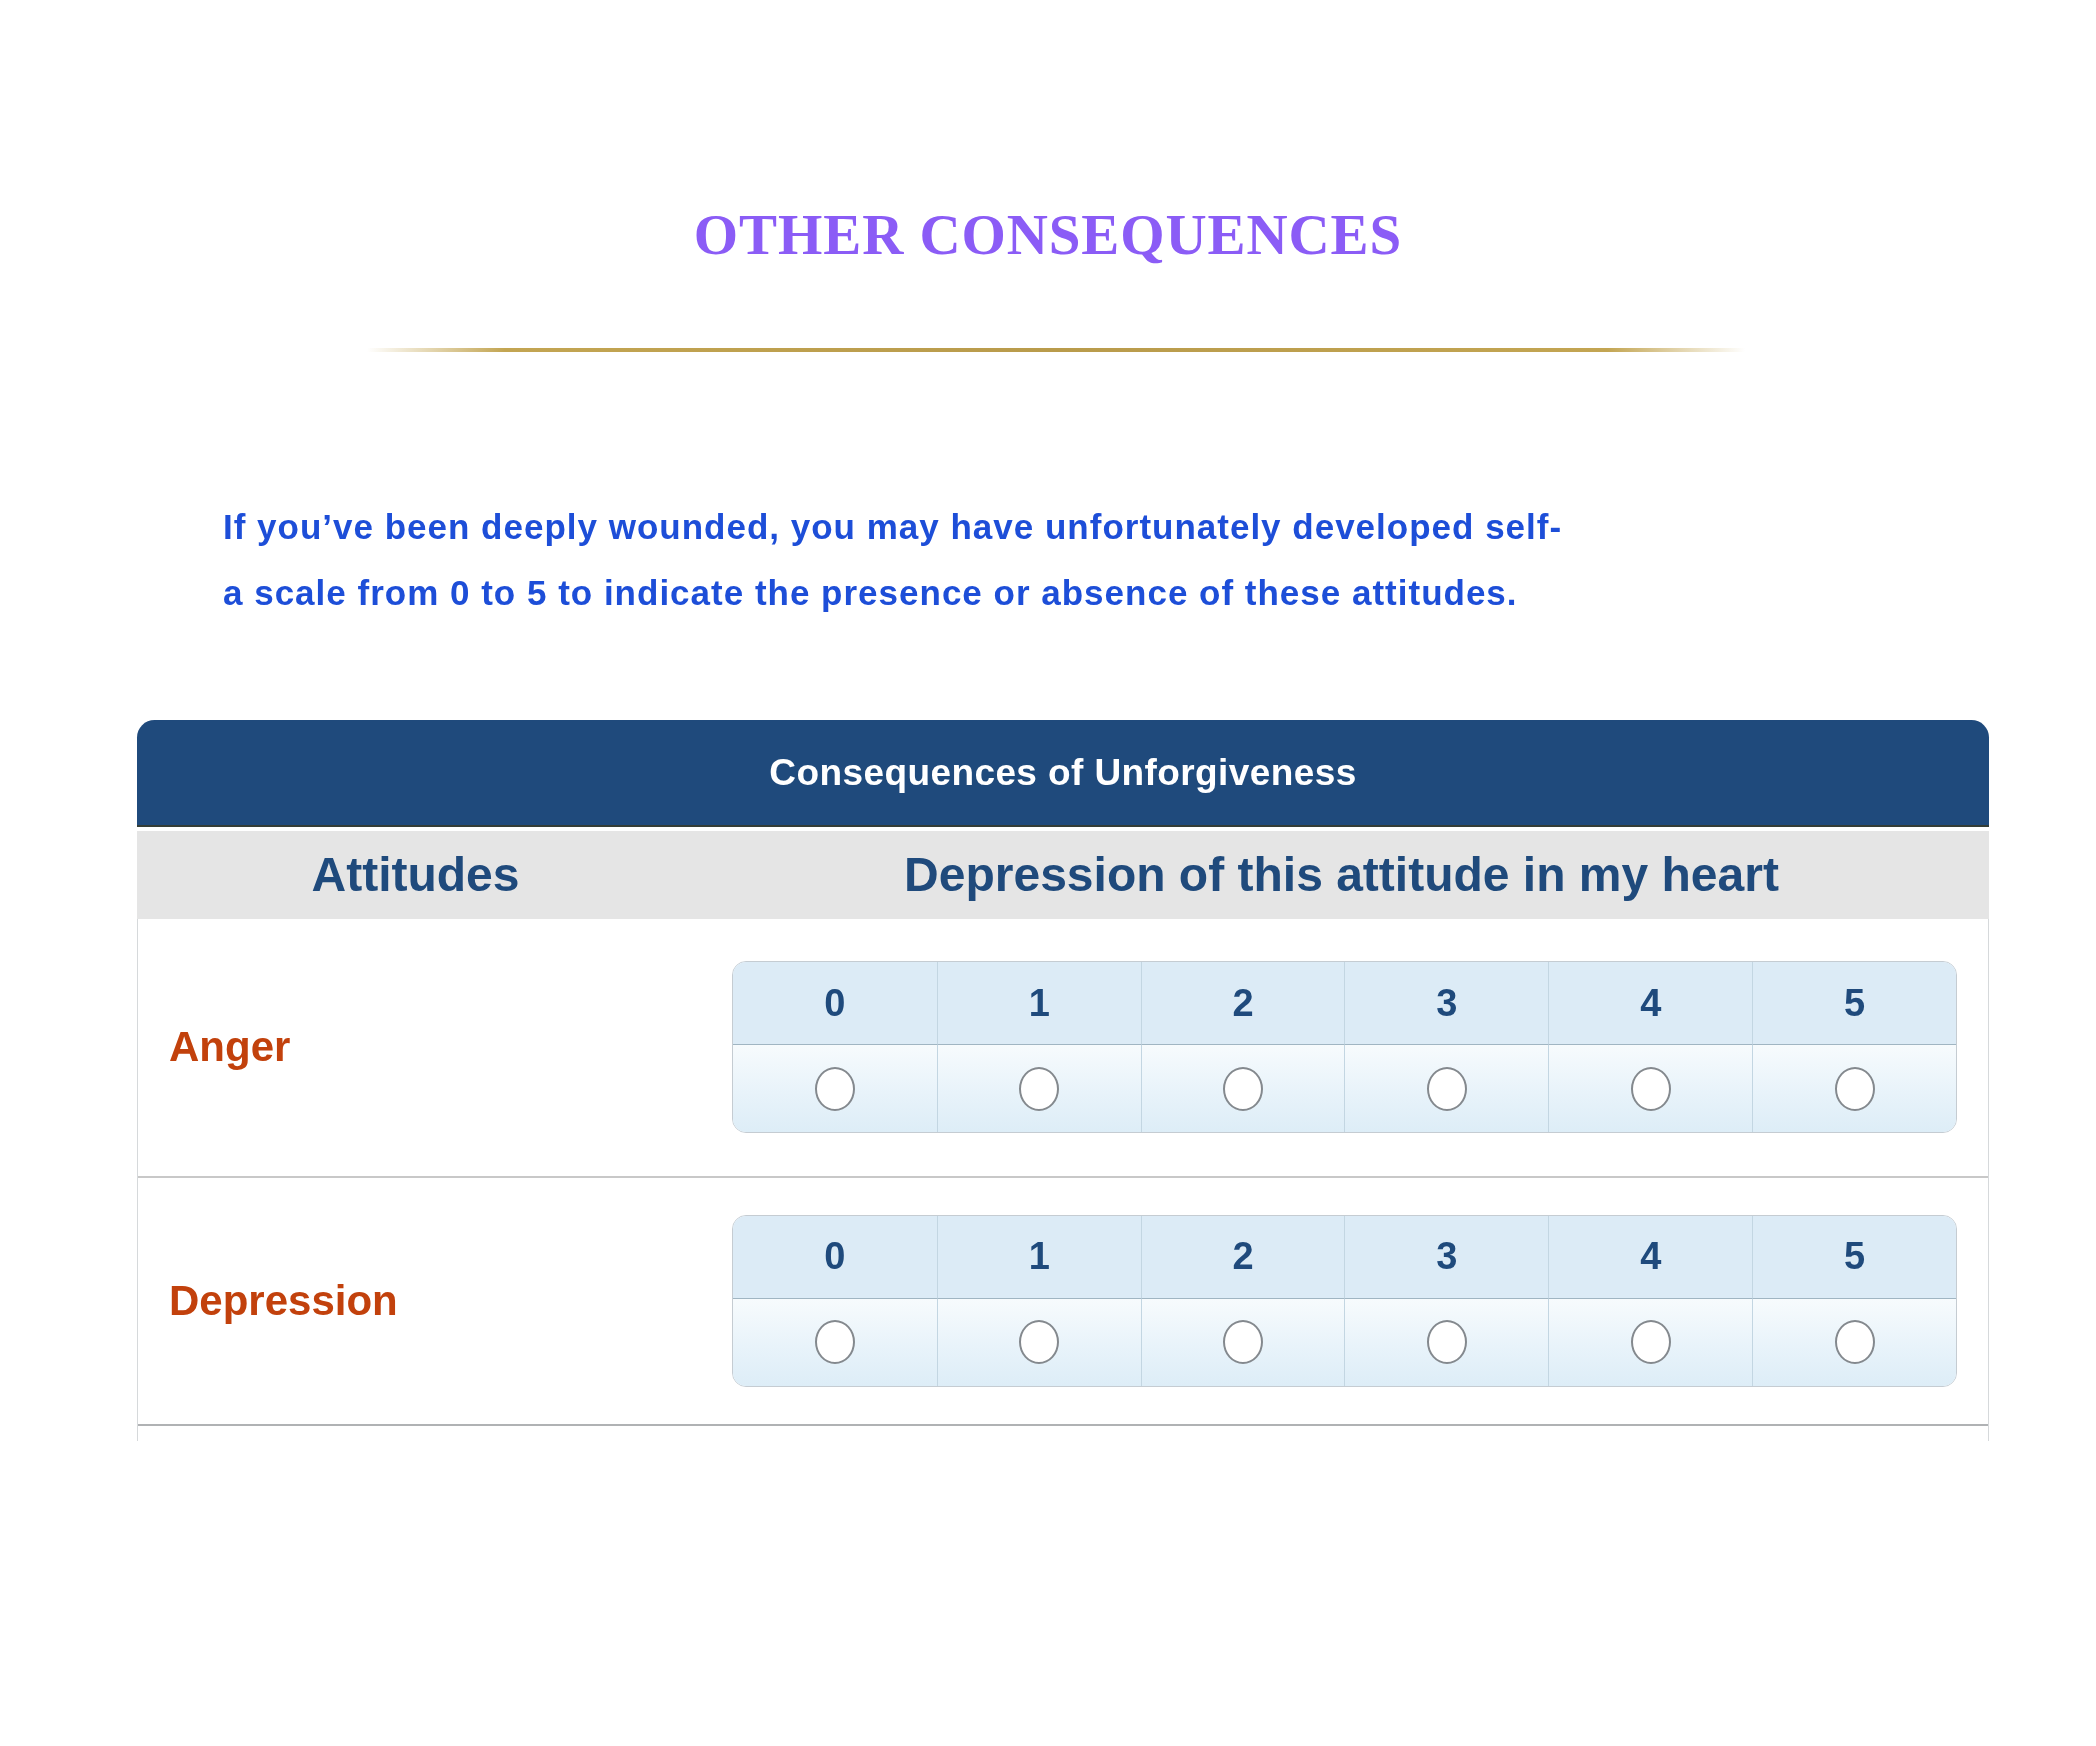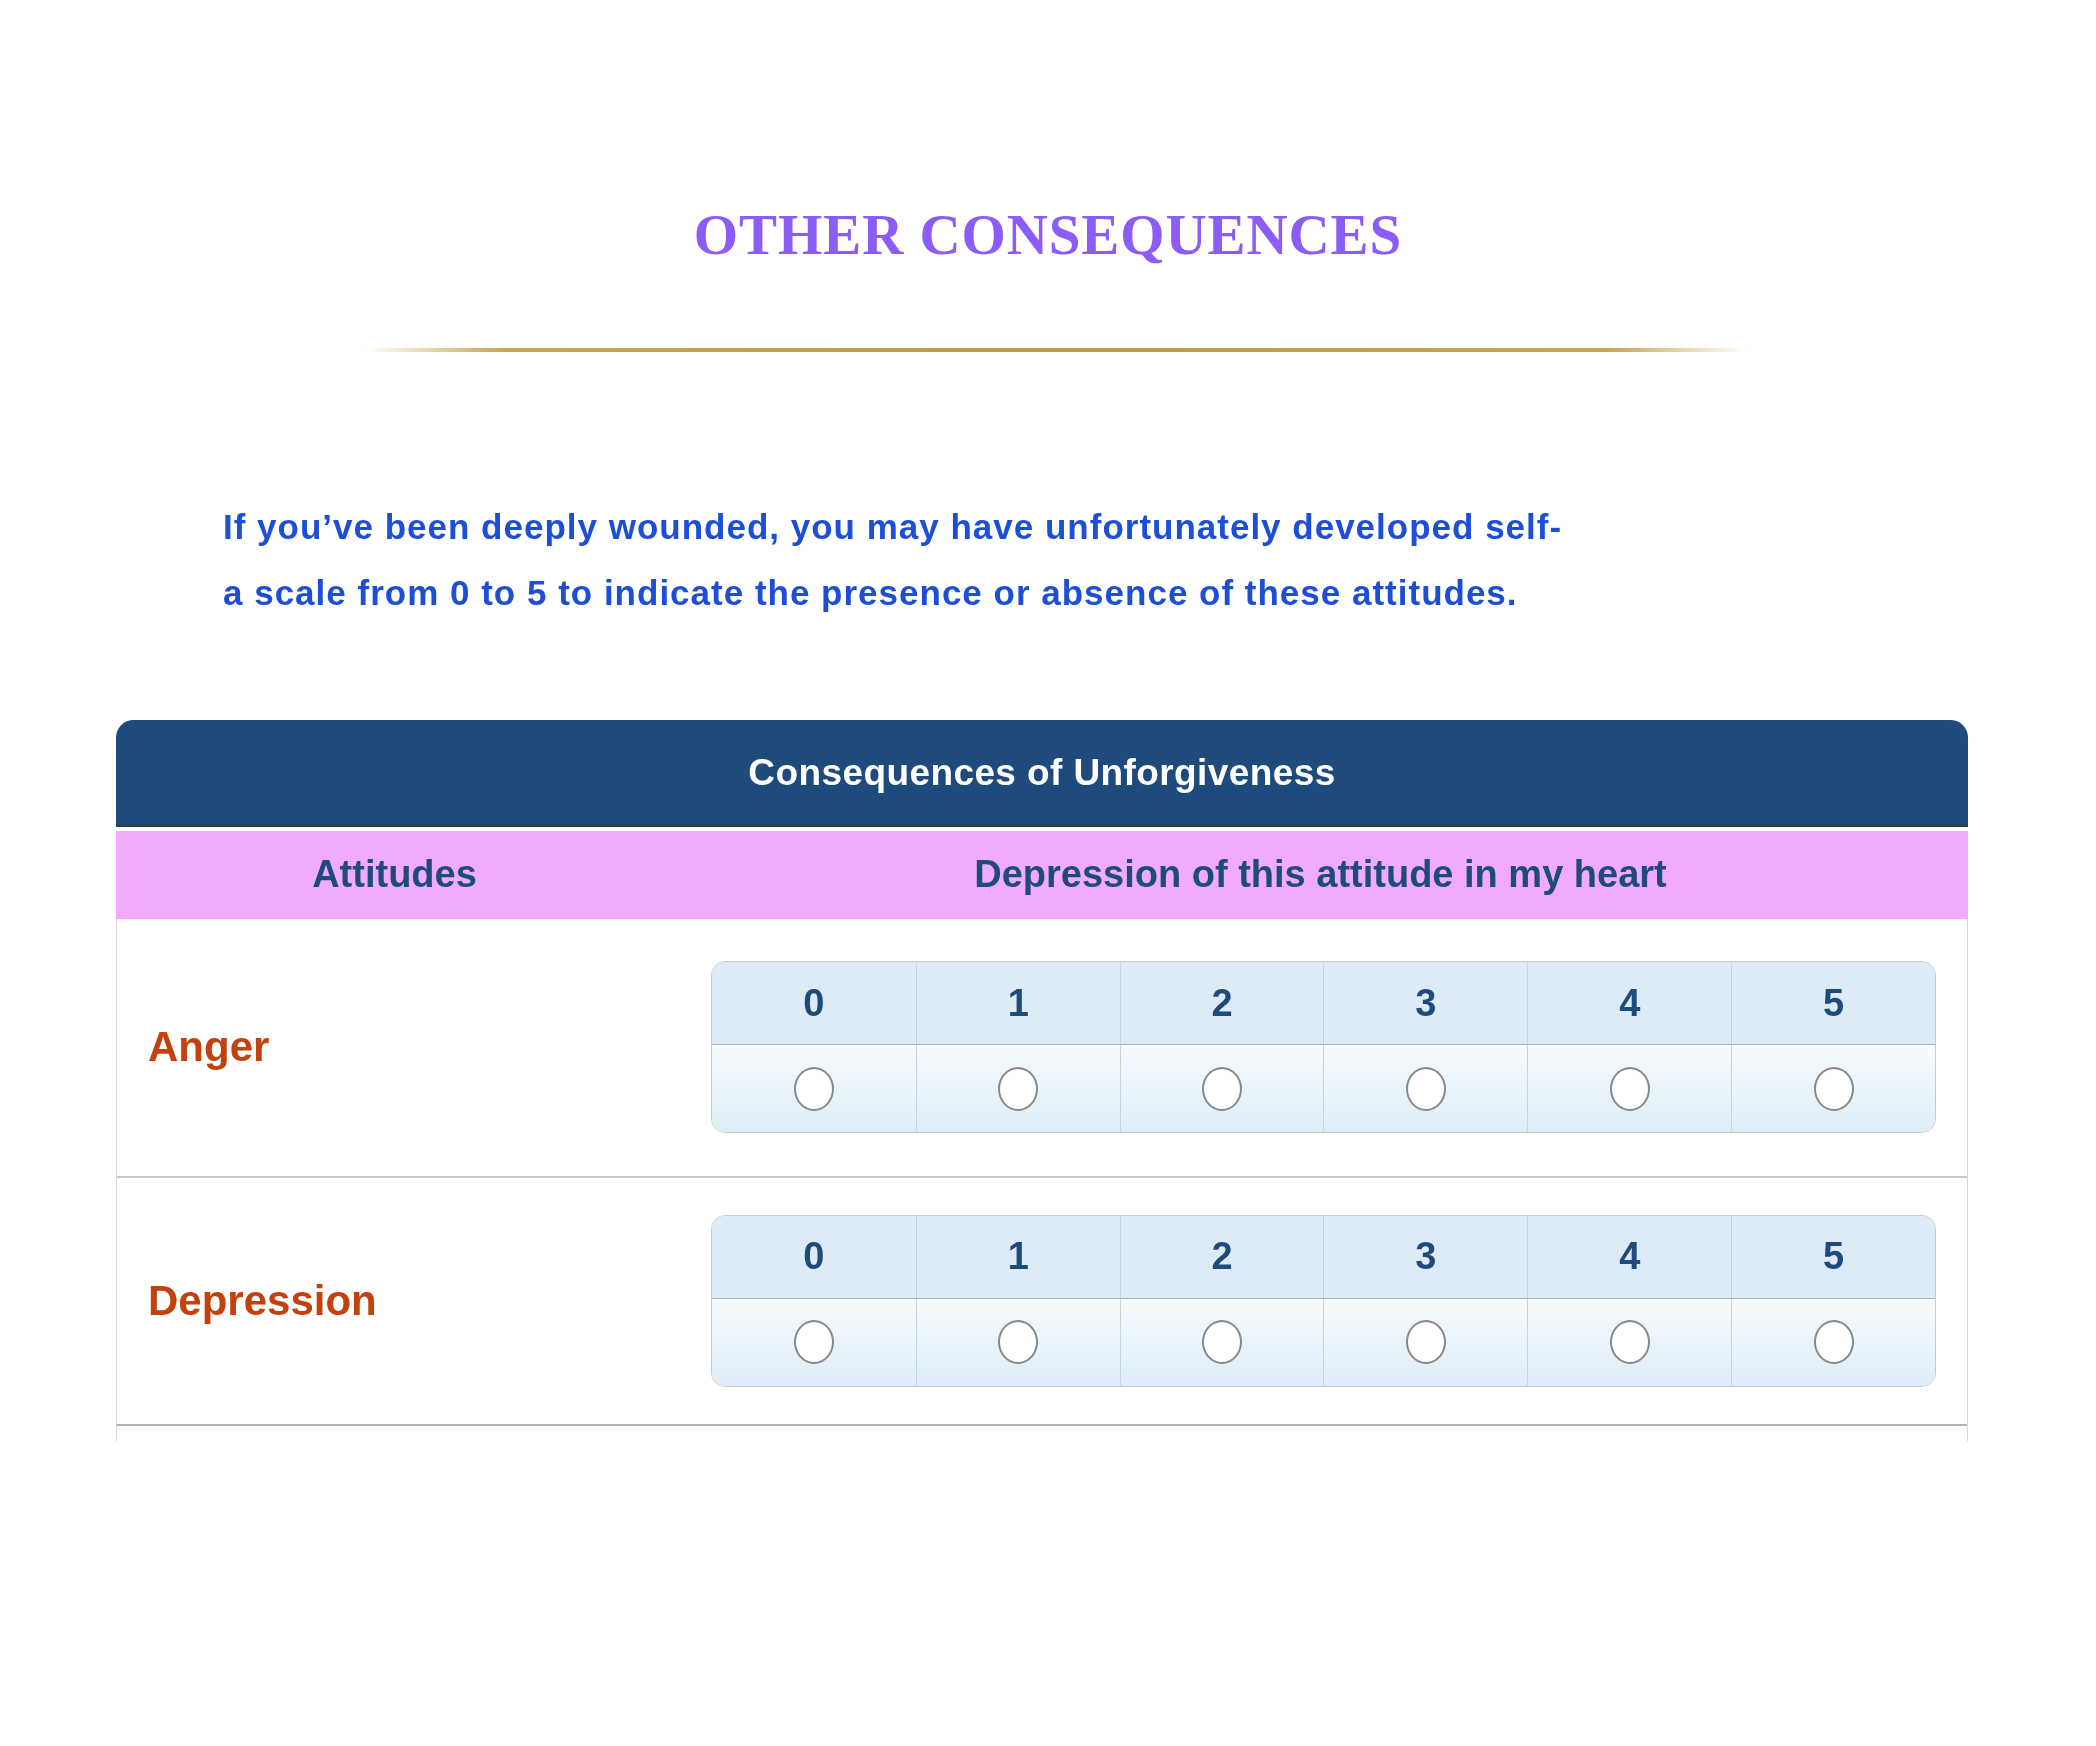--- a/index.html
+++ b/index.html
@@ -18,32 +18,32 @@
     background:linear-gradient(90deg, rgba(195,165,82,0) 0%, #c3a552 10%, #b99b4b 50%, #c3a552 90%, rgba(195,165,82,0) 100%);
   }
   
   .intro{
     position:absolute;top:494px;left:223px;width:1712px;
     font-weight:700;font-size:35px;line-height:66px;letter-spacing:1px;
     color:#1d4ed8;
   }
   .intro-line{white-space:nowrap;}
   
-  .ctable{position:absolute;top:720px;left:116px;width:1852px;}
+  .ctable{position:absolute;top:720px;left:137px;width:1852px;}
   .ctable *{box-sizing:border-box;}
   .table-title-bar{
     height:107px;background:#1f4a7c;border-radius:17.5px 17.5px 0 0;
     border-bottom:2.6px solid #343d36;
     display:flex;align-items:center;justify-content:center;
     color:#ffffff;font-weight:700;font-size:37px;letter-spacing:0.4px;
   }
   .table-subheader{
-    margin-top:3.5px;height:88px;background:#f0abfc;
+    margin-top:3.5px;height:88px;background:#e5e5e5;
     display:flex;align-items:stretch;
-    color:#1f4a7c;font-weight:700;font-size:38px;
+    color:#1f4a7c;font-weight:700;font-size:48px;
   }
   .subcell{display:flex;align-items:center;justify-content:center;}
   .col-attitudes{width:557px;}
   .col-intensity{flex:1;}
   .table-body{
     background:#ffffff;
     border-left:1.7px solid #d6d9db;border-right:1.7px solid #d6d9db;
   }
   .trow{display:flex;align-items:center;}
   .trow.row-1{height:259px;border-bottom:2.6px solid #c8c8c8;}

